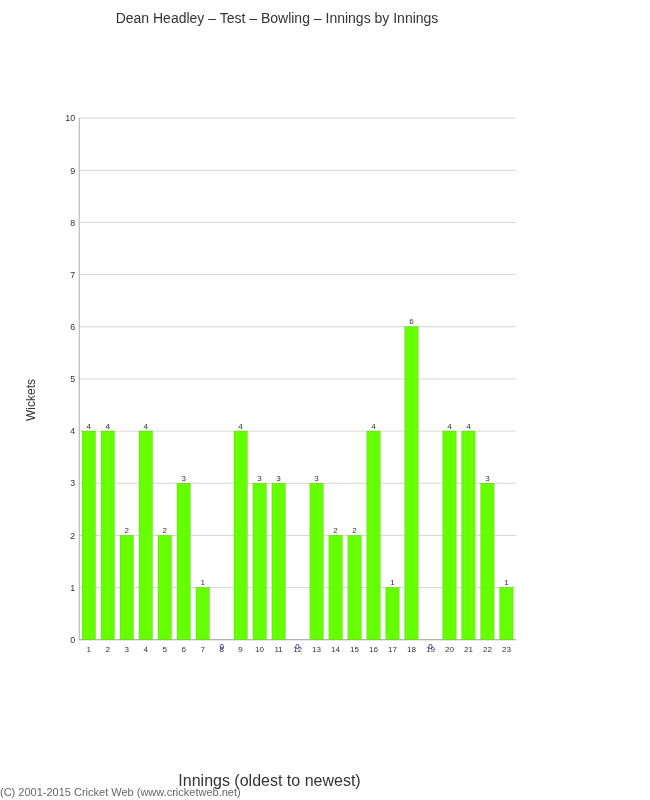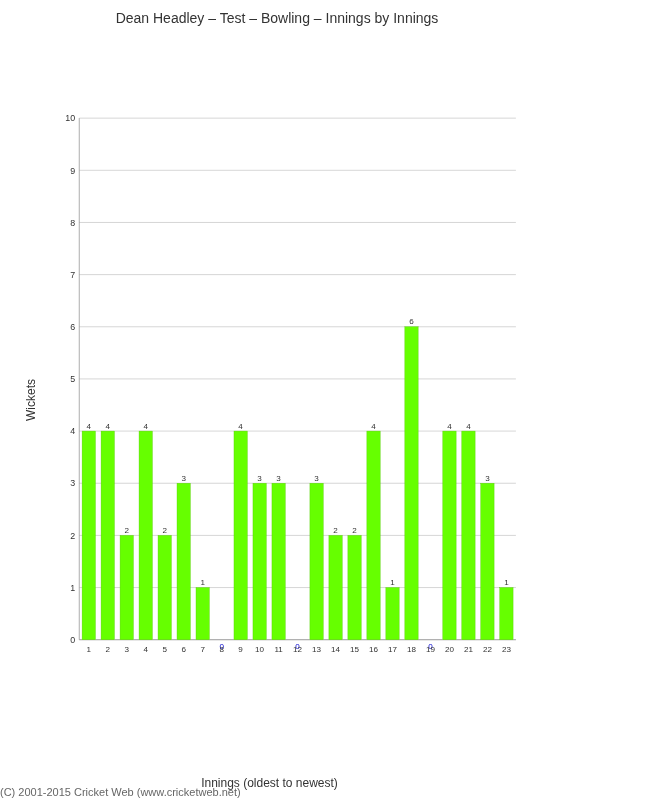--- a/index.html
+++ b/index.html
@@ -39,21 +39,21 @@
       font-size: 12px;
       color: #333;
       white-space: nowrap;
     }
     .x-axis-label {
       position: absolute;
       bottom: 10px;
       left: 0;
       right: 0;
       text-align: center;
-      font-size: 12px;
+      font-size: 16px;
       color: #333;
     }
     .copyright {
       position: absolute;
       bottom: 2px;
       left: 0;
       right: 0;
       font-size: 11px;
       color: #666;
     }

